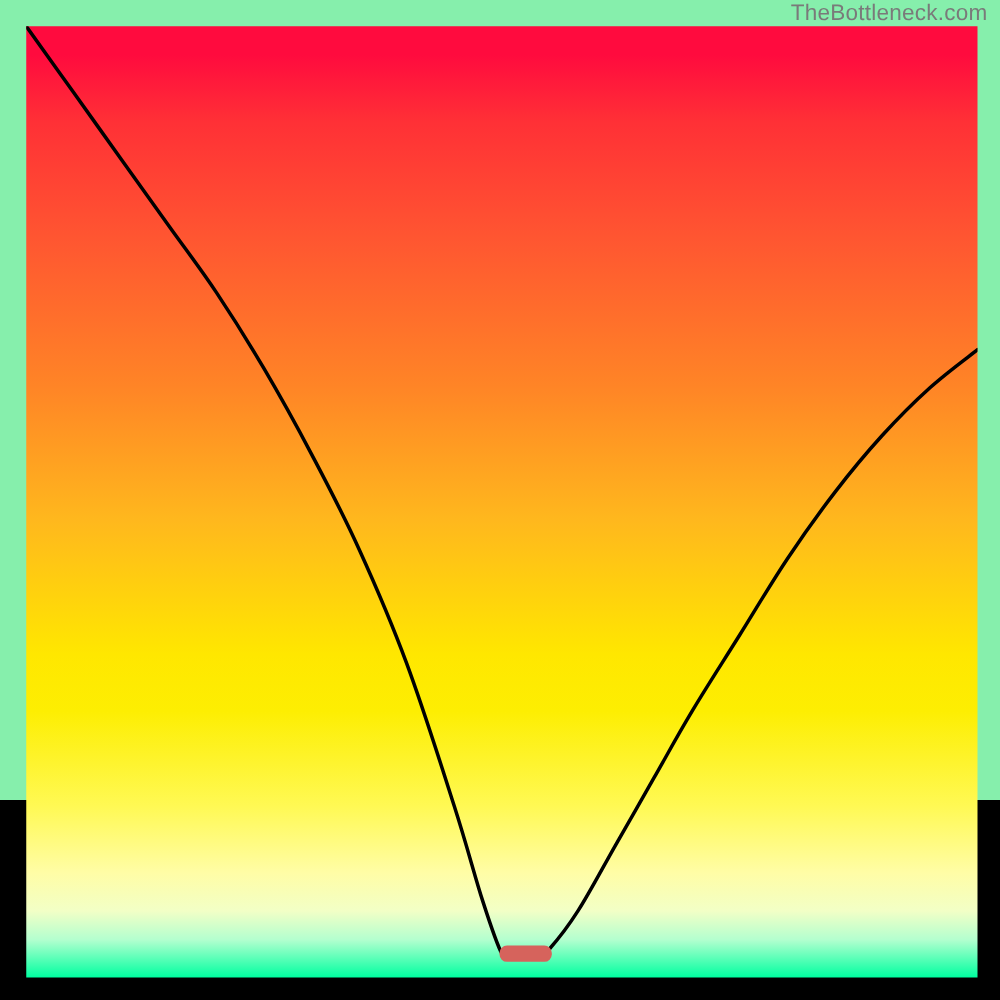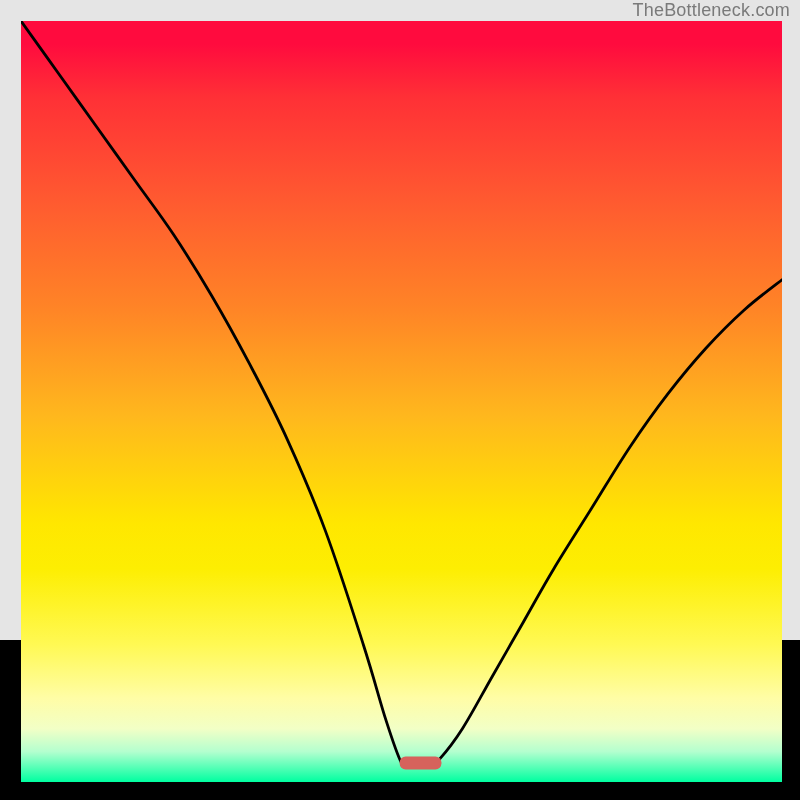--- a/index.html
+++ b/index.html
@@ -8,21 +8,21 @@
     width: 800px;
     height: 800px;
     background: #000;
     overflow: hidden;
     font-family: Arial, Helvetica, sans-serif;
   }
   .frame {
     position: relative;
     width: 800px;
     height: 640px;
-    background: #e5e5e5;
+    background: #86efac;
   }
   .plot-area {
     position: absolute;
     left: 21px;
     top: 21px;
     width: 761px;
     height: 761px;
     
     background: linear-gradient(
       to bottom,

